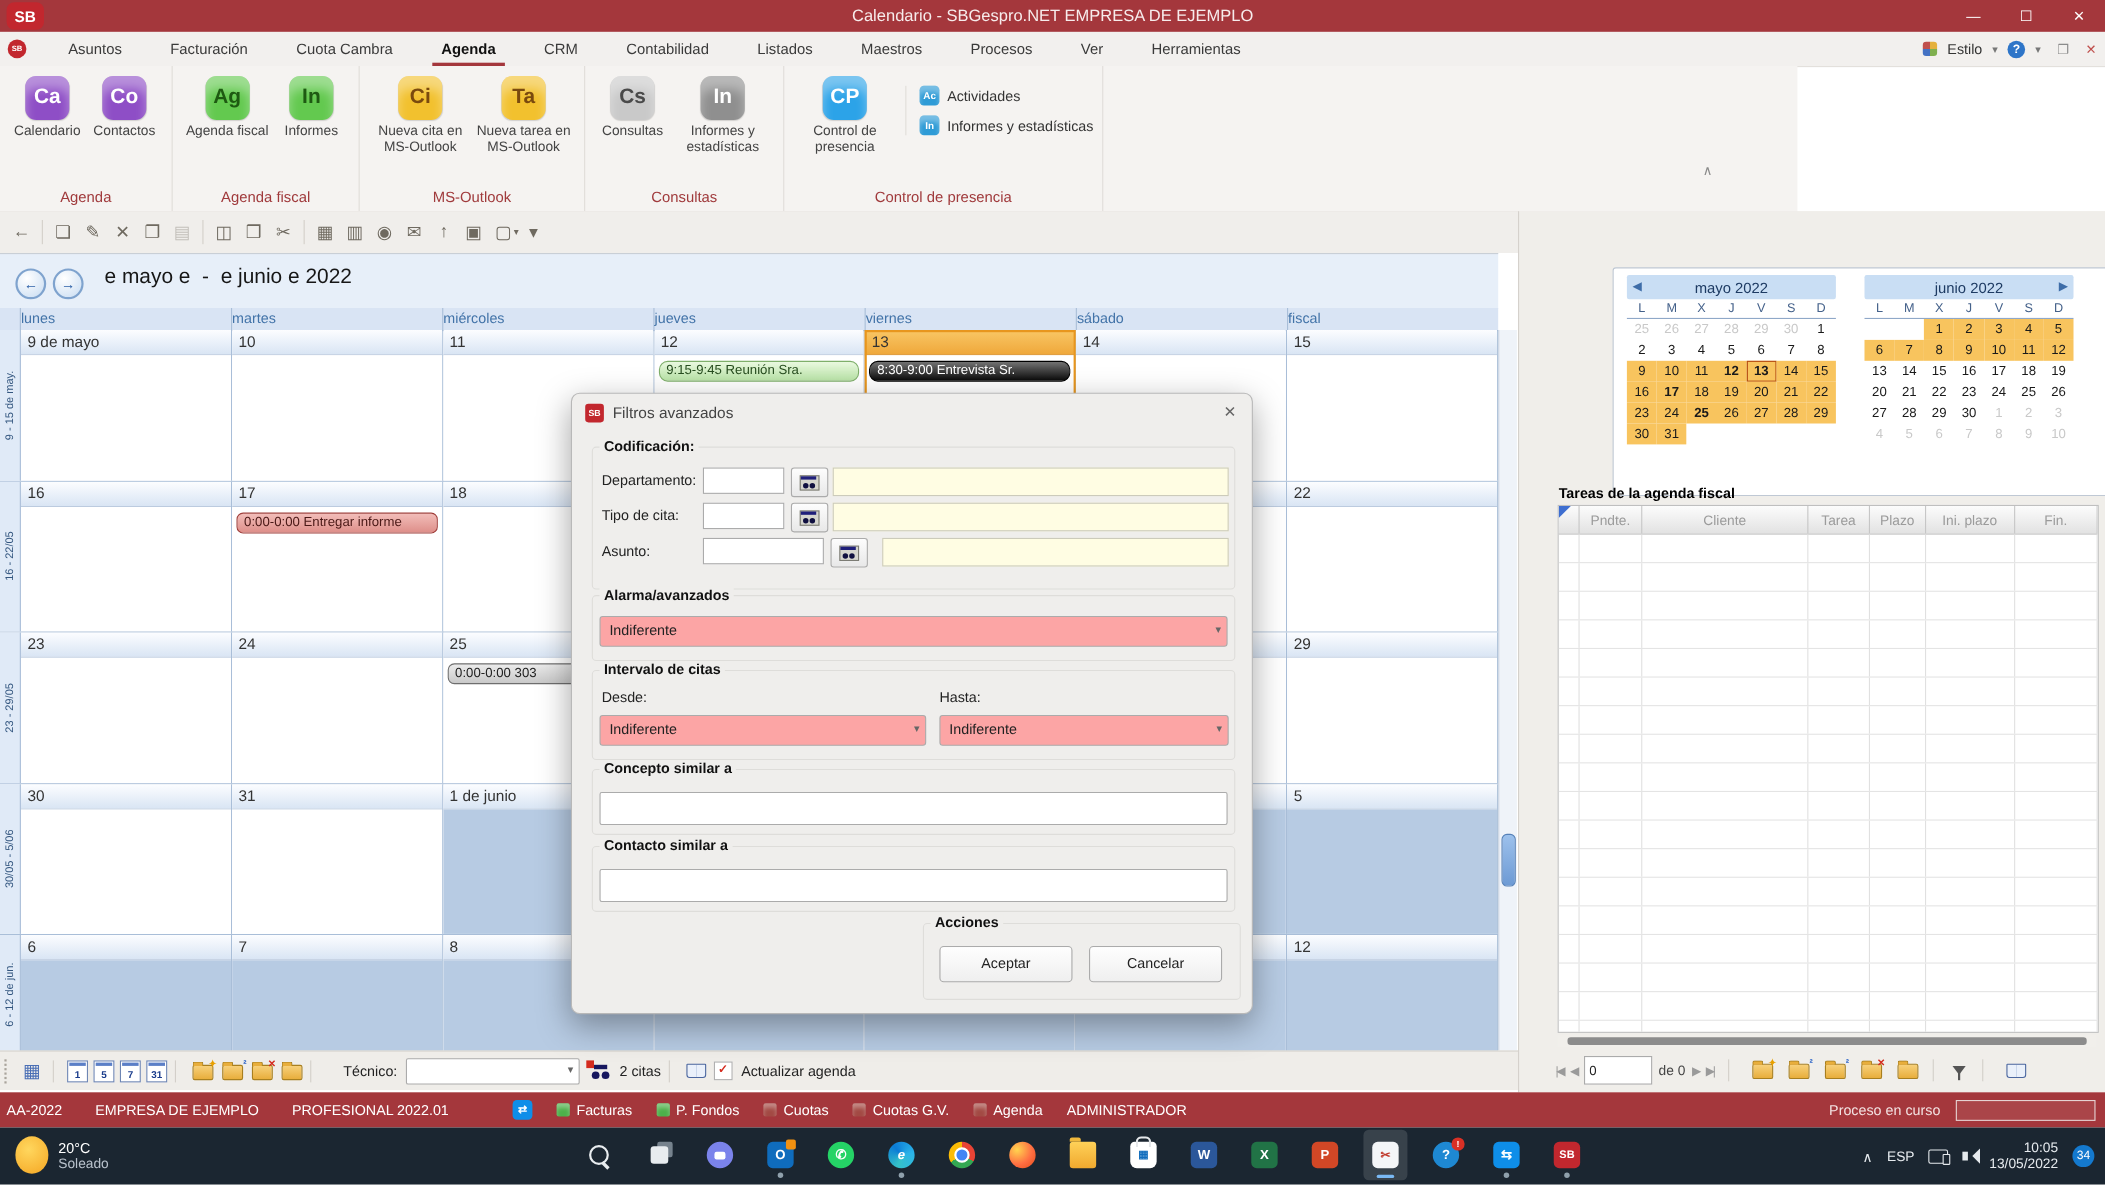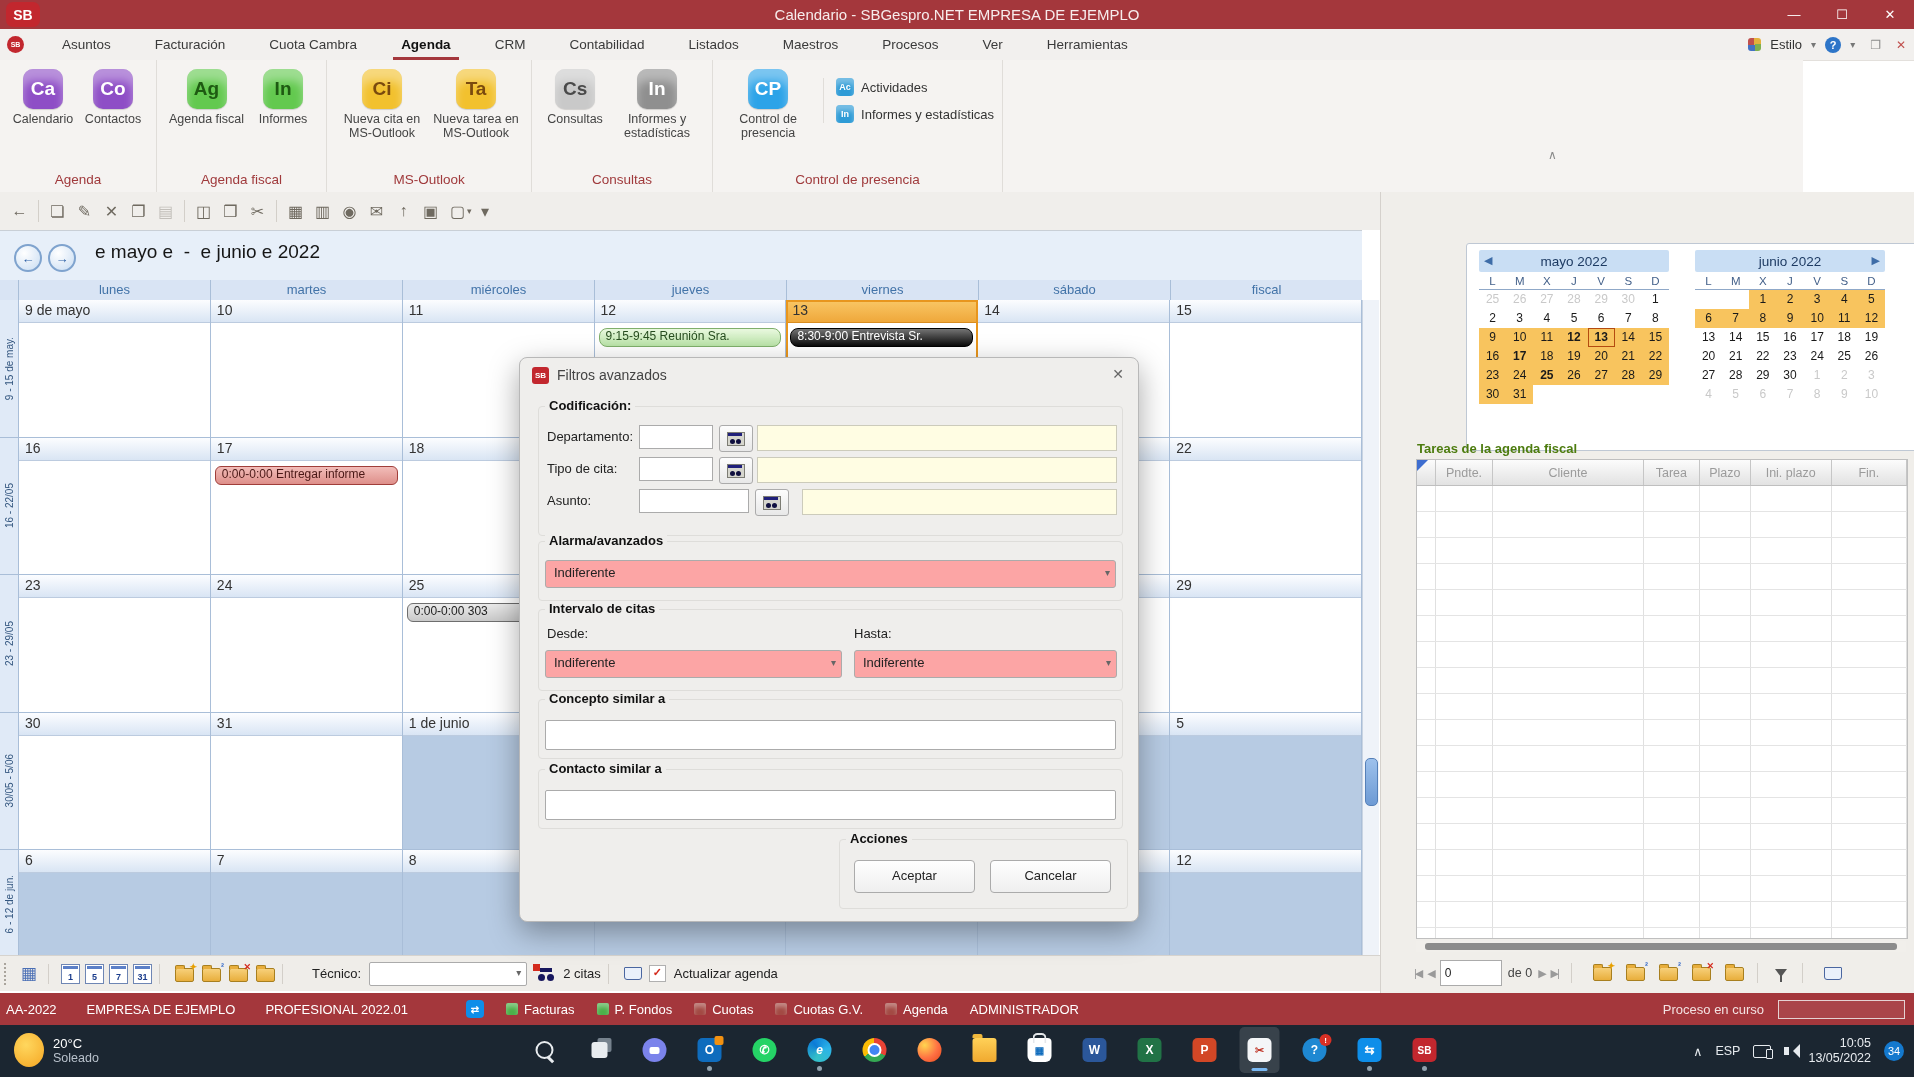--- a/index.html
+++ b/index.html
@@ -20,21 +20,21 @@
   .menu-item{padding:6px 22px;font-size:13.5px;color:#3A3A3A;position:relative}
   .menu-item.active{font-weight:bold;color:#111}
   .menu-item.active::after{content:"";position:absolute;left:14px;right:14px;bottom:-2px;height:3px;background:#A4373C}
   .menu-right{position:absolute;right:8px;top:0;height:31px;display:flex;align-items:center;gap:9px;font-size:13px;color:#333}
   .palette{width:13px;height:13px;border-radius:3px;background:conic-gradient(#E5B13C 0 25%,#7FB04F 0 50%,#4472C4 0 75%,#C0504D 0)}
   .helpdot{width:16px;height:16px;border-radius:50%;background:#2E75C8;color:#fff;font-size:11px;font-weight:bold;display:flex;align-items:center;justify-content:center}
   .caret{color:#777;font-size:10px}
   .childbtn{font-size:12px;color:#8B8B8B;margin-left:6px}
   .childbtn.red{color:#C0504D}
   
-  #ribbon{position:absolute;left:0;top:60px;width:1803px;height:132px;background:#F5F3F1;border-bottom:1px solid #D8D4D0}
+  #ribbon{position:absolute;left:0;top:60px;width:1634px;height:132px;background:#F5F3F1;border-bottom:1px solid #D8D4D0}
   #ribbon-groups{display:flex;height:100%}
   .rgroup{position:relative;display:flex;flex-direction:column;border-right:1px solid #E0DDD9;padding:6px 8px 0}
   .rbtns{display:flex;align-items:flex-start}
   .rbtn{display:flex;flex-direction:column;align-items:center;min-width:62px;max-width:86px;padding:3px 4px;gap:3px}
   .rtile{width:40px;height:40px;border-radius:10px;display:flex;align-items:center;justify-content:center;
          font-size:19px;font-weight:bold;box-shadow:inset 0 12px 10px rgba(255,255,255,.38), 0 1px 1px rgba(0,0,0,.15)}
   .rcap{font-size:12.5px;color:#444;text-align:center;line-height:14px}
   .rglabel{position:absolute;bottom:5px;left:0;right:0;text-align:center;font-size:13.5px;color:#A03A3C}
   .rlinks{display:flex;flex-direction:column;gap:9px;margin:12px 0 0 8px;padding-left:12px;border-left:1px solid #E0DDD9}
   .rlink{display:flex;align-items:center;gap:7px;font-size:13px;color:#333}
@@ -50,21 +50,21 @@
   .tdrop{font-size:9px;color:#6F6A60;margin-left:-4px}
   
   #calarea{position:absolute;left:0;top:230px;width:1380px;height:725px;background:#fff}
   #calhead{position:absolute;left:0;top:0;width:1362px;height:50px;background:#E7EFF9;border-top:1px solid #C9CFD6}
   .navbtn{position:absolute;top:13px;width:24px;height:24px;border-radius:50%;border:2px solid #7FA3CE;
           background:radial-gradient(circle at 35% 30%,#FFFFFF,#C8DCF2);color:#2F62A8;font-size:13px;
           display:flex;align-items:center;justify-content:center}
   #caltitle{position:absolute;left:95px;top:10px;font-size:19px;color:#161616;white-space:pre}
   #dayheads{position:absolute;left:0;top:50px;width:1362px;height:20px;background:#D9E4F4;display:flex;border-bottom:1px solid #9AB0CC}
   .dhcorner{width:18px}
-  .dhead{flex:1;text-align:center;font-size:13px;color:#4273A8;border-left:1px solid #A9BED8;line-height:19px}
+  .dhead{flex:1;font-size:13px;color:#4273A8;border-left:1px solid #A9BED8;line-height:19px}
   #grid{position:absolute;left:0;top:70px;width:1362px;height:655px}
   .wrow{display:flex;border-bottom:1px solid #A9BED8}
   .wstrip{width:18px;background:#E0EAF7;border-right:1px solid #A9BED8;display:flex;align-items:center;justify-content:center}
   .wstrip span{writing-mode:vertical-rl;transform:rotate(180deg);font-size:10px;color:#33567F;white-space:nowrap}
   .dcell{flex:1;border-right:1px solid #A9BED8;display:flex;flex-direction:column;overflow:hidden}
   .dstrip{height:20px;padding:2px 0 0 6px;font-size:14px;color:#333;background:linear-gradient(#FCFDFF,#D9E5F4);border-bottom:1px solid #BCCBDF}
   .dbody{flex:1;background:#fff}
   .dcell.june .dbody{background:#B7CBE3}
   .dcell.today{outline:2px solid #E8961E;outline-offset:-2px}
   .dcell.today .dstrip{background:linear-gradient(#F9C766,#EFA83B);border-bottom-color:#D98C1F}
@@ -107,21 +107,21 @@
   .mhead{height:22px;background:#C9DEF4;display:flex;align-items:center;justify-content:center;font-size:13.5px;color:#1E3B63;position:relative;border-radius:2px}
   .mnav{position:absolute;top:4px;font-size:11px;color:#3E6DA8}
   .mdow{display:grid;grid-template-columns:repeat(7,1fr);font-size:11.5px;color:#44618A;border-bottom:1px solid #8FA8C8;padding:3px 0 2px}
   .mdow span{text-align:center}
   .mweek{display:grid;grid-template-columns:repeat(7,1fr)}
   .mday{height:19px;line-height:19px;text-align:center;font-size:12px;color:#1A1A1A}
   .mday.m{color:#C9C9C9}
   .mday.h{background:#F8C45E}
   .mday.b{font-weight:bold}
   .mday.x{outline:1.5px solid #B44B10;outline-offset:-1.5px}
-  #tasktitle{position:absolute;left:36px;top:249px;font-size:13px;font-weight:bold;color:#4d7c0f}
+  #tasktitle{position:absolute;left:36px;top:249px;font-size:13px;font-weight:bold;color:#000000}
   #tasktable{position:absolute;left:35px;top:267px;width:490px;height:478px;background:#fff;border:1px solid #BFBFBF;overflow:hidden}
   #thead{display:flex;height:25px;background:linear-gradient(#FCFCFC,#E2E2E2);border-bottom:1px solid #BFBFBF}
   .th{border-right:1px solid #C6C6C6;font-size:12.5px;color:#9B9B9B;display:flex;align-items:center;justify-content:center}
   .th.sel{position:relative}
   .th.sel::before{content:"";position:absolute;left:0;top:0;border-top:11px solid #3E6ED0;border-right:11px solid transparent}
   .trow{display:flex;height:25px;border-bottom:1px solid #E4E4E4}
   .td{border-right:1px solid #E0E0E0}
   #hscroll{position:absolute;left:35px;top:749px;width:490px;height:11px;background:#F1EFEB}
   #hthumb{position:absolute;left:9px;top:2px;width:472px;height:7px;border-radius:3px;background:#8C8C8C}
   #pager{position:absolute;left:33px;top:766px;width:495px;height:30px;display:flex;align-items:center;gap:6px}

